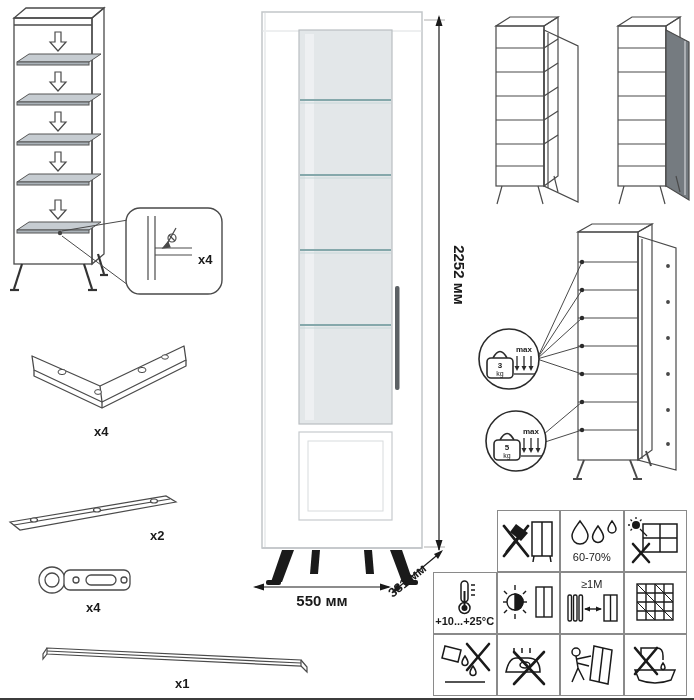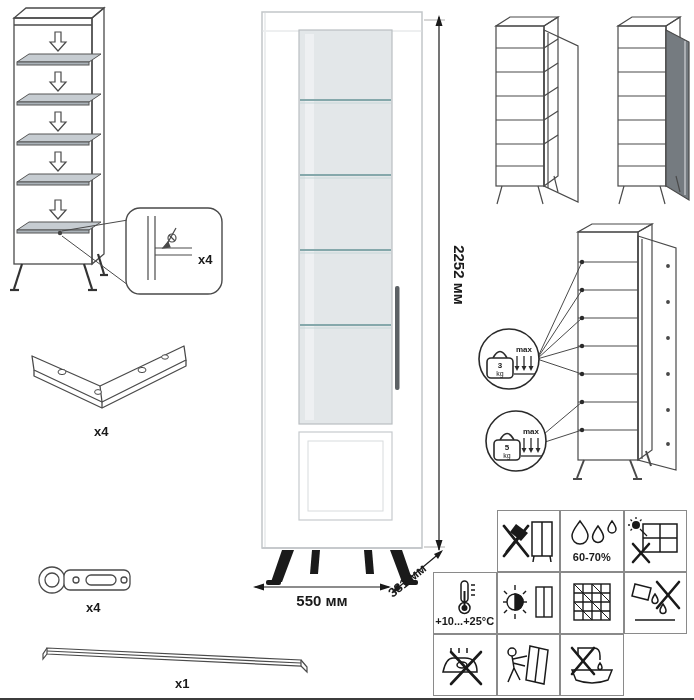--- a/index.html
+++ b/index.html
@@ -12,21 +12,21 @@
   .dim-label{font-size:15px;font-weight:700;}
   .dim-label-small{font-size:13px;font-weight:700;}
   .circ-small{font-size:8px;font-weight:700;}
   .circ-tiny{font-size:7px;}
   
   .care-grid{position:absolute;left:433px;top:510px;width:254px;height:186px;
              display:grid;grid-template-columns:repeat(4,1fr);grid-template-rows:repeat(3,1fr);}
   .cell{border:1px solid #8a8a8a;background:#fff;display:flex;flex-direction:column;
         align-items:center;justify-content:center;gap:1px;overflow:hidden;}
   .cell.empty{border:none;background:transparent;}
-  .cell-text{font-size:11px;font-weight:700;line-height:1;}
+  .cell-text{font-size:11px;font-weight:400;line-height:1;}
   .cell-text.small{font-size:11px;font-weight:700;}
   .bottom-edge{position:absolute;left:0;right:0;bottom:0;height:2px;background:#3c3c3c;}
 </style>
 </head>
 <body>
 
 <div class="stage">
 
   <div class="panel" style="left:0;top:2px;">
     <svg width="232" height="312" viewBox="0 0 232 312">
@@ -99,20 +99,32 @@
       <g fill="#fff" stroke="#4a4a4a" stroke-width="1">
         <ellipse cx="40" cy="50" rx="4" ry="2.6"></ellipse>
         <ellipse cx="120" cy="48" rx="4" ry="2.6"></ellipse>
         <ellipse cx="143" cy="35" rx="3.4" ry="2.2"></ellipse>
         <ellipse cx="76" cy="70" rx="3.4" ry="2.4"></ellipse>
       </g>
       <text class="count-label" x="72" y="114">x4</text>
     </svg>
   </div>
 
+  <div class="panel" style="left:2px;top:478px;">
+    <svg width="190" height="70" viewBox="0 0 190 70">
+      <g fill="#fff" stroke="#4a4a4a" stroke-width="1.2">
+        <polygon points="8,44 164,18 174,24 18,52"></polygon>
+        <line x1="12" y1="47" x2="168" y2="21"></line>
+        <ellipse cx="32" cy="42" rx="3.5" ry="2"></ellipse>
+        <ellipse cx="95" cy="32" rx="3.5" ry="2"></ellipse>
+        <ellipse cx="152" cy="23" rx="3.5" ry="2"></ellipse>
+      </g>
+      <text class="count-label" x="148" y="62">x2</text>
+    </svg>
+  </div>
 
   <div class="panel" style="left:28px;top:550px;">
     <svg width="130" height="68" viewBox="0 0 130 68">
       <g fill="#fff" stroke="#4a4a4a" stroke-width="1.3">
         <circle cx="24" cy="30" r="13"></circle>
         <circle cx="24" cy="30" r="7"></circle>
         <rect x="36" y="20" width="66" height="20" rx="6"></rect>
         <rect x="58" y="25" width="30" height="10" rx="5"></rect>
         <circle cx="48" cy="30" r="3"></circle>
         <circle cx="96" cy="30" r="3"></circle>
@@ -424,20 +436,35 @@
           <line x1="7" y1="16" x2="4" y2="13"></line>
             <line x1="23" y1="32" x2="26" y2="35"></line>
           <line x1="23" y1="16" x2="26" y2="13"></line>
             <line x1="7" y1="32" x2="4" y2="35"></line>
           <rect x="36" y="9" width="16" height="30"></rect>
             <line x1="44" y1="9" x2="44" y2="39"></line>
         </g>
       </svg>
     </div>
 
+    <div class="cell">
+      <div class="cell-text">≥1M</div>
+      <svg width="56" height="36" viewBox="0 0 56 36">
+        <g fill="none" stroke="#1a1a1a" stroke-width="1.4">
+          <rect x="4" y="4" width="3.5" height="26" rx="1.5"></rect>
+          <rect x="9.5" y="4" width="3.5" height="26" rx="1.5"></rect>
+          <rect x="15" y="4" width="3.5" height="26" rx="1.5"></rect>
+          <rect x="40" y="4" width="13" height="26"></rect>
+          <line x1="46.5" y1="4" x2="46.5" y2="30"></line>
+        </g>
+        <line x1="21" y1="18" x2="37" y2="18" stroke="#1a1a1a" stroke-width="1.4"></line>
+        <polygon points="20,18 26,15.5 26,20.5" fill="#1a1a1a"></polygon>
+        <polygon points="38,18 32,15.5 32,20.5" fill="#1a1a1a"></polygon>
+      </svg>
+    </div>
 
     <div class="cell">
       <svg width="56" height="50" viewBox="0 0 56 50">
         <g fill="none" stroke="#1a1a1a" stroke-width="1.4">
           <rect x="10" y="6" width="36" height="36"></rect>
           <line x1="19" y1="6" x2="19" y2="42"></line>
             <line x1="28" y1="6" x2="28" y2="42"></line>
             <line x1="37" y1="6" x2="37" y2="42"></line>
           <line x1="10" y1="15" x2="46" y2="15"></line>
             <line x1="10" y1="24" x2="46" y2="24"></line>

